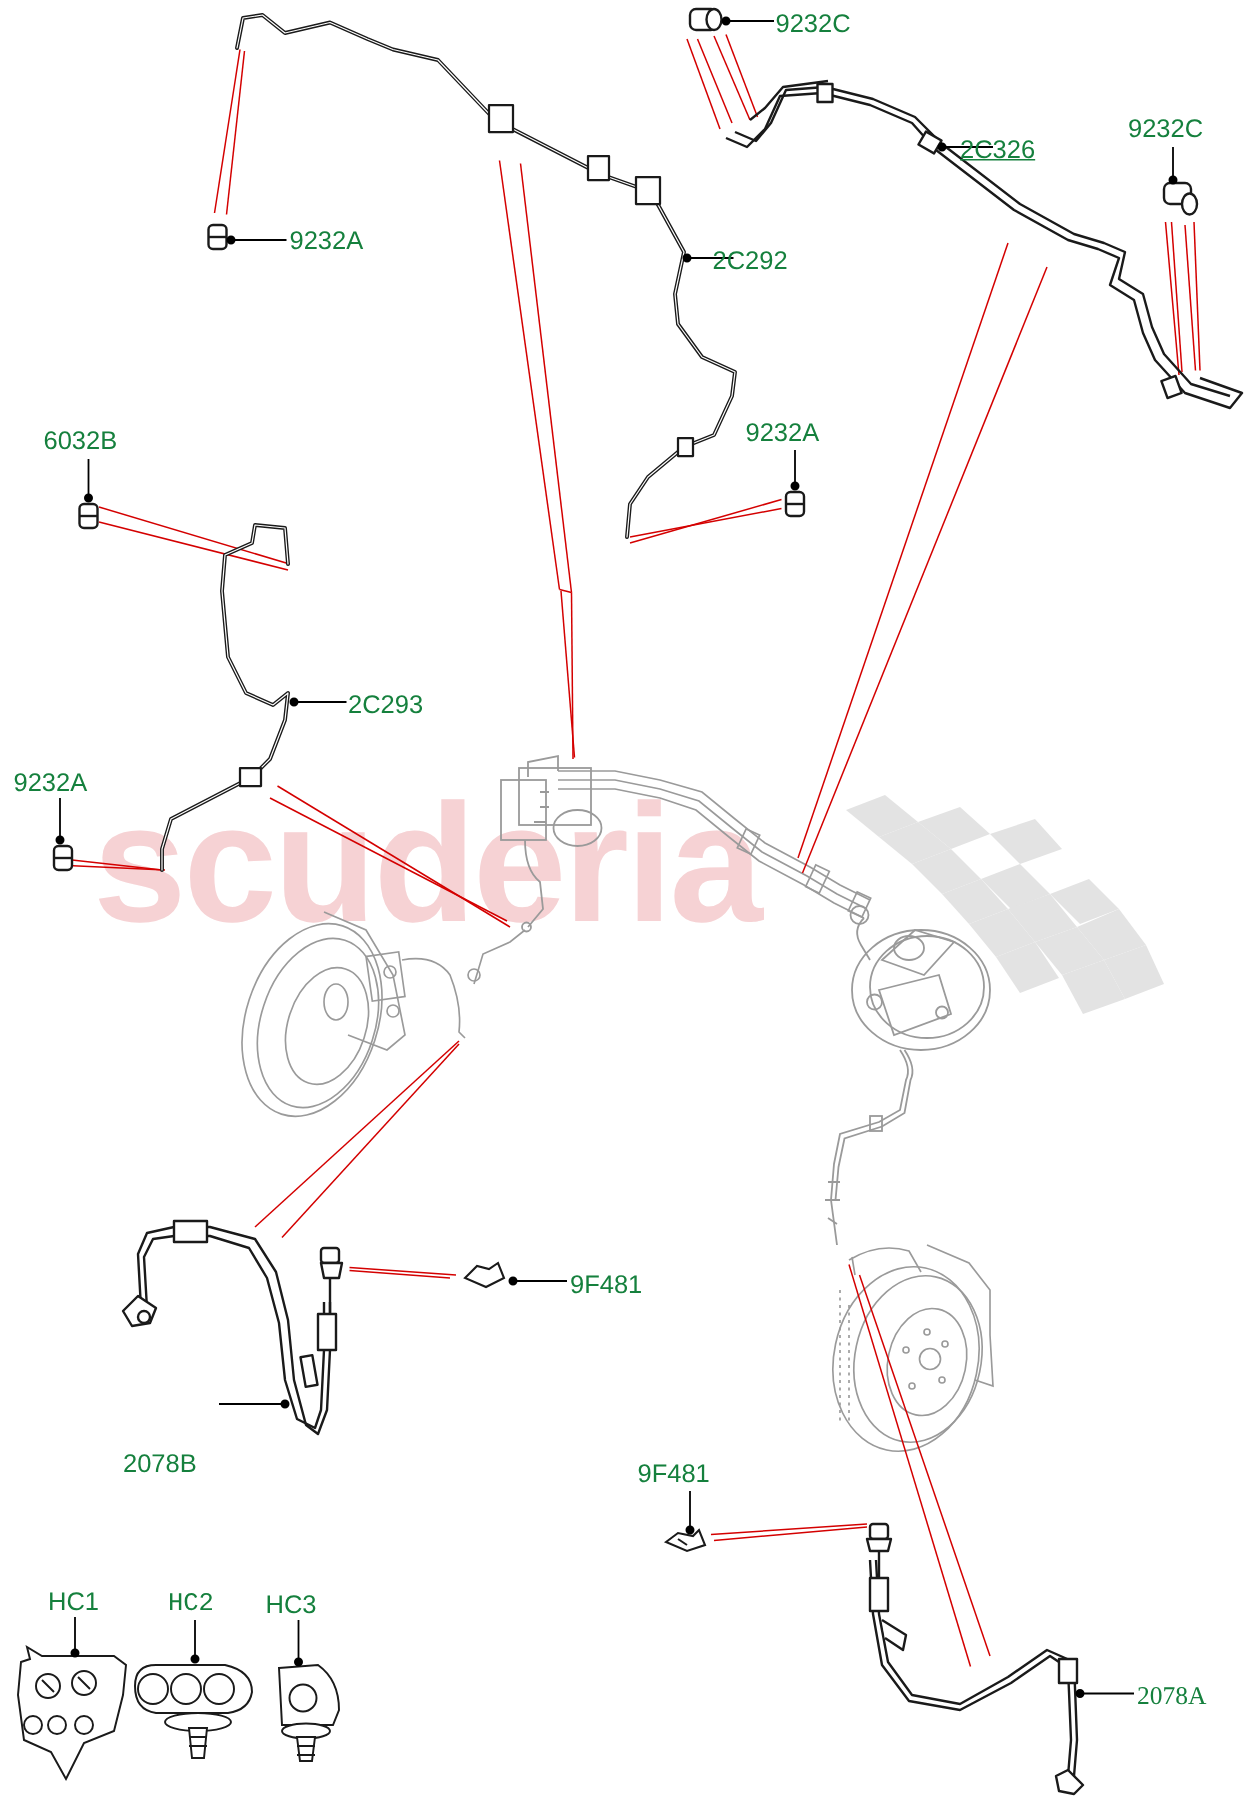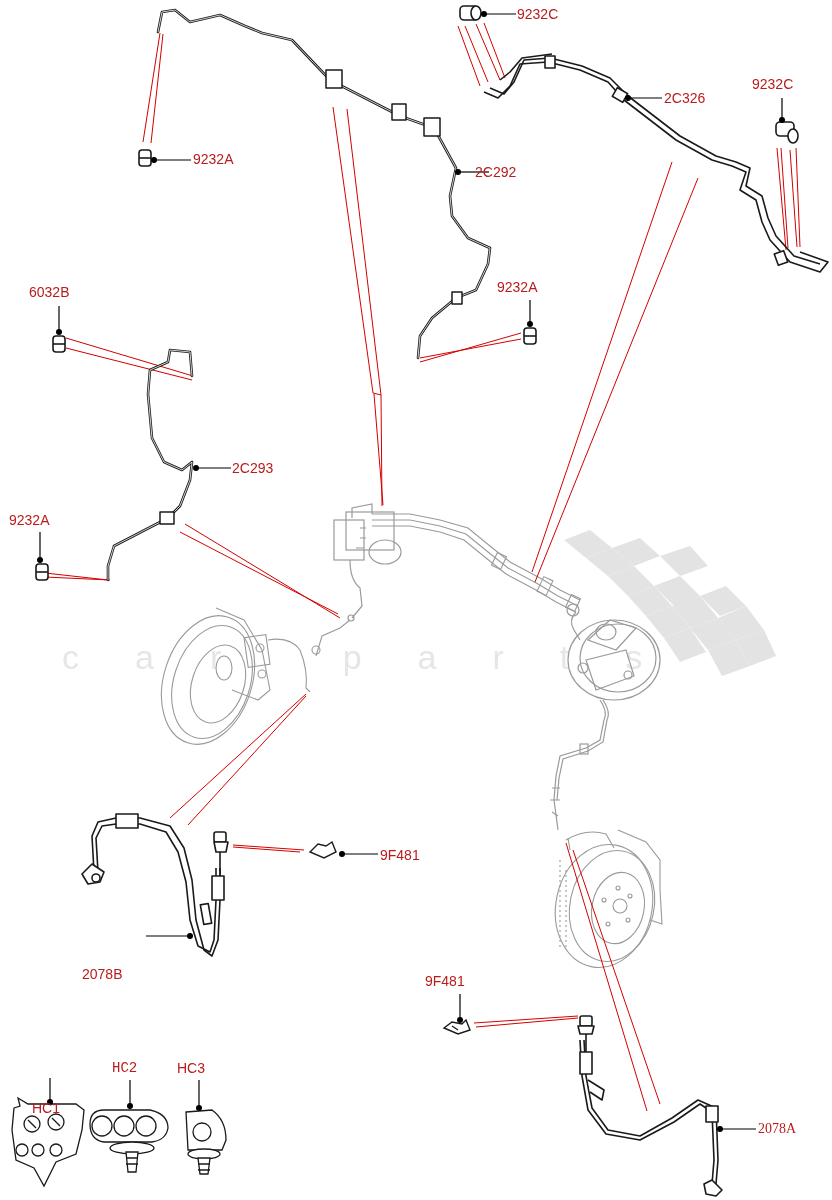--- a/index.html
+++ b/index.html
@@ -1,28 +1,28 @@
 <!DOCTYPE html>
 <html><head>
 <meta charset="utf-8">
 <style>
   html, body { margin: 0; padding: 0; background: #ffffff; }
   body { width: 832px; height: 1200px; position: relative; overflow: hidden; font-family: "Liberation Sans", sans-serif; }
   #stage { position: absolute; left: 0; top: 0; width: 832px; height: 1200px; }
   .wm-big { position: absolute; left: 62px; top: 520px; font-family: "Liberation Sans", sans-serif; font-weight: bold; font-size: 112px; letter-spacing: -2px; color: #f6d2d4; white-space: nowrap; line-height: 1; }
   .wm-small { position: absolute; left: 62px; top: 640px; font-family: "Liberation Sans", sans-serif; font-size: 34px; letter-spacing: 56px; color: #e6e6e6; white-space: nowrap; line-height: 1; }
-  .label { position: absolute; font-family: "Liberation Sans", sans-serif; font-size: 14px; color: #b91c1c; white-space: nowrap; line-height: 1; cursor: pointer; }
+  .label { position: absolute; font-family: "Liberation Sans", sans-serif; font-size: 17px; color: #15803d; white-space: nowrap; line-height: 1; cursor: pointer; }
   svg { position: absolute; left: 0; top: 0; }
 </style>
 </head>
 <body>
 
 <div id="stage">
 
-  <div class="wm-small">car parts</div>
+  <div class="wm-big">scuderia</div>
 
   <svg width="832" height="1200" viewBox="0 0 832 1200">
 
     <g fill="#e3e3e3">
       <polygon points="564,540 590,530 612,548 586,558"></polygon>
       <polygon points="612,548 640,538 660,556 634,566"></polygon>
       <polygon points="586,558 612,548 634,566 608,576"></polygon>
       <polygon points="660,556 690,546 708,566 680,576"></polygon>
       <polygon points="608,576 634,566 654,586 628,596"></polygon>
       <polygon points="654,586 680,576 700,596 674,606"></polygon>
@@ -274,26 +274,26 @@
       <line x1="199" y1="1080" x2="199" y2="1108"></line>
         <circle cx="199" cy="1108" r="2.4"></circle>
       <line x1="720" y1="1129" x2="756" y2="1129"></line>
         <circle cx="720" cy="1129" r="2.4"></circle>
     </g>
   </svg>
 
   <div class="label" style="left:193px;top:152px;">9232A</div>
   <div class="label" style="left:475px;top:165px;">2C292</div>
   <div class="label" style="left:517px;top:7px;">9232C</div>
-  <div class="label" style="left:664px;top:91px;">2C326</div>
+  <div class="label" style="left:640px;top:91px;text-decoration:underline;">2C326</div>
   <div class="label" style="left:752px;top:77px;">9232C</div>
   <div class="label" style="left:29px;top:285px;">6032B</div>
   <div class="label" style="left:497px;top:280px;">9232A</div>
   <div class="label" style="left:232px;top:461px;">2C293</div>
   <div class="label" style="left:9px;top:513px;">9232A</div>
   <div class="label" style="left:380px;top:848px;">9F481</div>
   <div class="label" style="left:82px;top:967px;">2078B</div>
   <div class="label" style="left:425px;top:974px;">9F481</div>
-  <div class="label" style="left:32px;top:1059px;margin-top:42px;">HC1</div>
+  <div class="label" style="left:32px;top:1059px;">HC1</div>
   <div class="label" style="left:112px;top:1061px;font-family:Liberation Mono, monospace;">HC2</div>
   <div class="label" style="left:177px;top:1061px;">HC3</div>
   <div class="label" style="left:758px;top:1122px;font-family:Liberation Serif, serif;">2078A</div>
 </div>
 
 </body></html>

